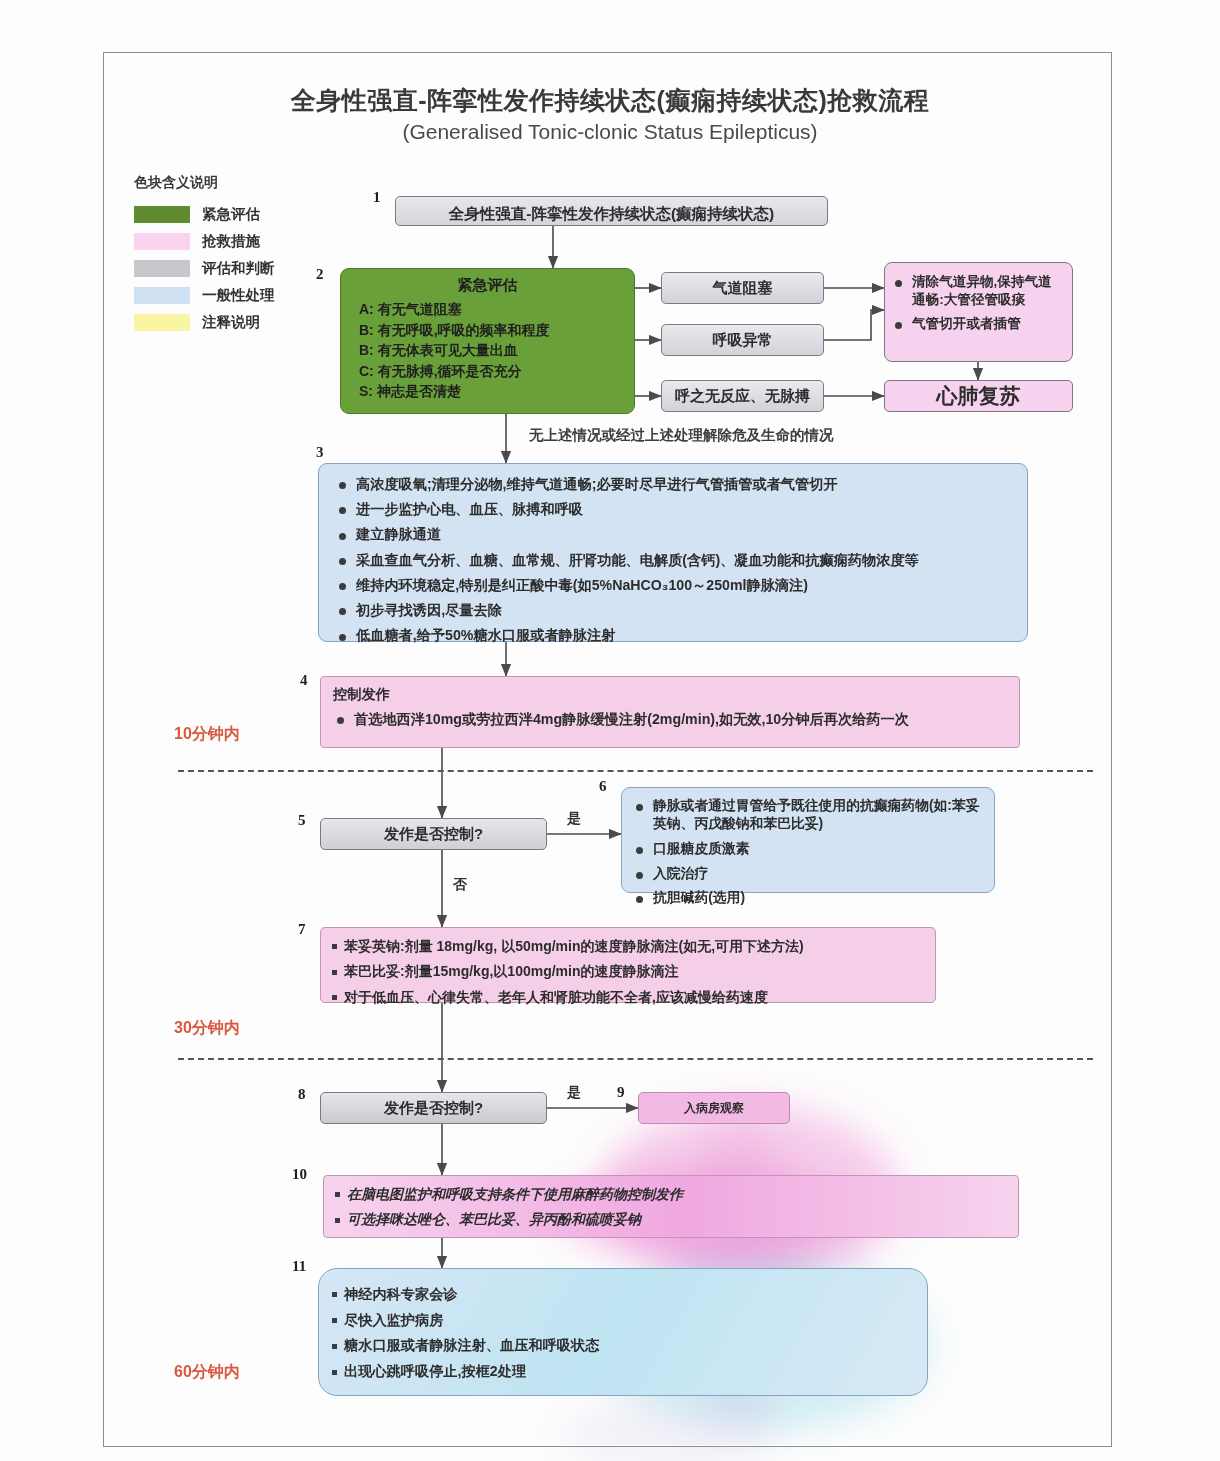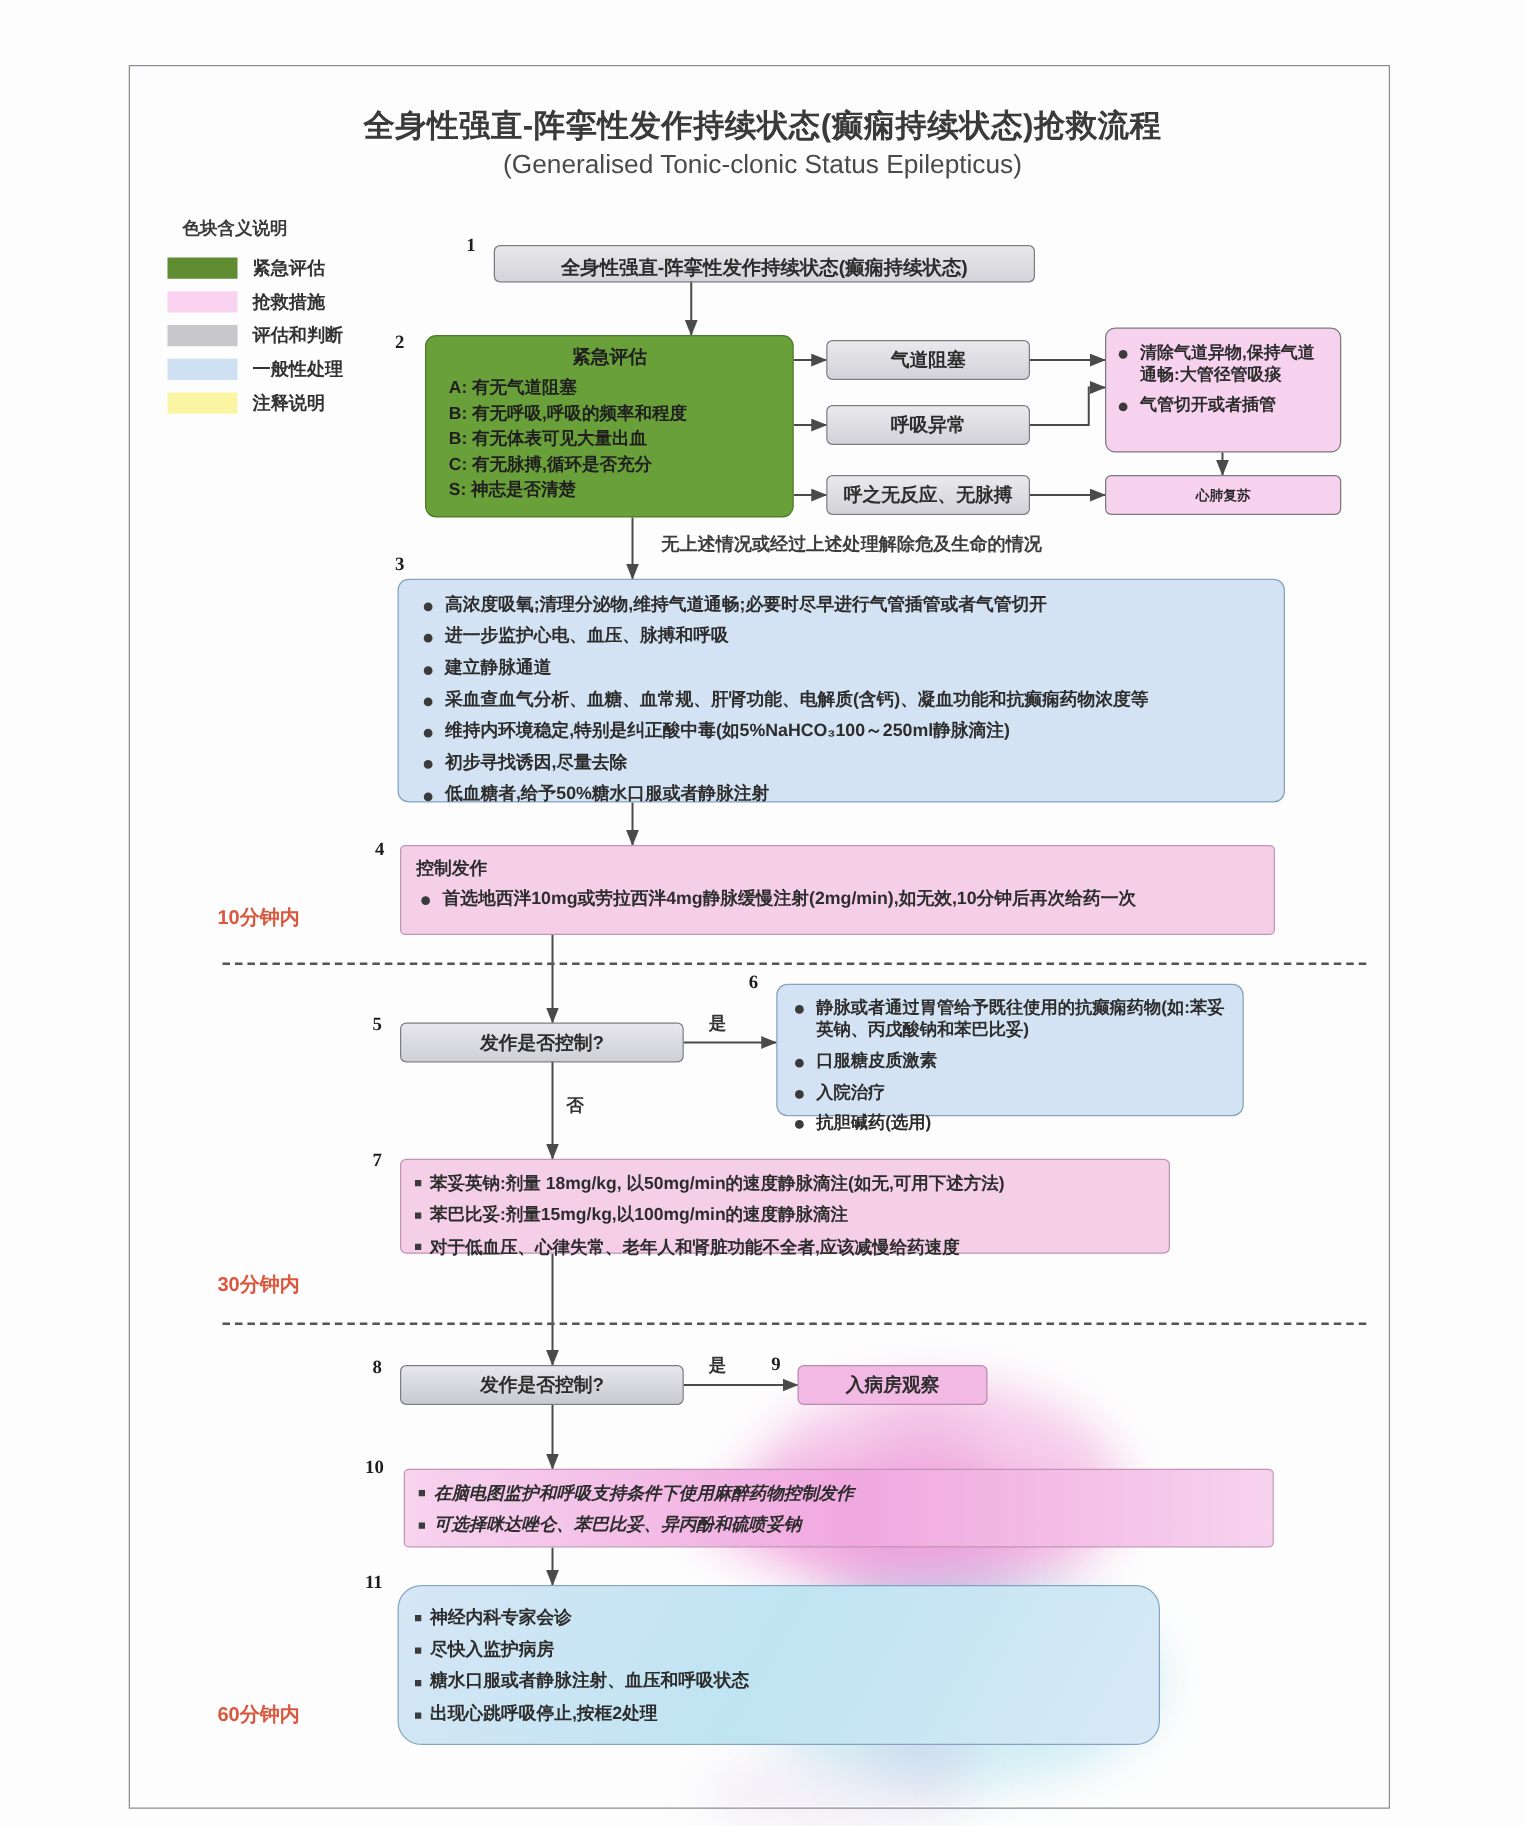--- a/index.html
+++ b/index.html
@@ -38,21 +38,21 @@
   #title-en{
     left:0;top:120px;width:1220px;text-align:center;
     font-family:"Liberation Sans","DejaVu Sans",sans-serif;
     font-size:21px;color:#4a4a4a;
   }
 
   
   #legend{left:134px;top:174px;width:210px;}
   #legend-title{
     font-family:Liberation Serif, serif;
-    font-size:14px;font-weight:bold;color:#3a3a3a;margin-bottom:9px;margin-left:12px;
+    font-size:14px;font-weight:bold;color:#3a3a3a;margin-bottom:9px;
   }
   .legend-row{display:flex;align-items:center;height:27px;}
   .legend-sw{width:56px;height:17px;border:0;margin-right:12px;}
   .legend-lb{
     font-family:"Liberation Sans","DejaVu Sans",sans-serif;
     font-size:14.5px;font-weight:bold;color:#333;
   }
 
   
   .node{
@@ -207,21 +207,21 @@
     <span>呼之无反应、无脉搏</span>
   </div>
 
   <div class="node" style="left:884px;top:262px;width:189px;height:100px;background:#f7d2ee;border-radius:8px;padding:10px 9px 0 6px;font-size:13.6px;">
     <ul class="bl">
       <li>清除气道异物,保持气道通畅:大管径管吸痰</li>
       <li>气管切开或者插管</li>
     </ul>
   </div>
 
-  <div class="node ctr" style="left:884px;top:380px;width:189px;height:32px;background:#f7d2ee;font-size:11px;">
+  <div class="node ctr" style="left:884px;top:380px;width:189px;height:32px;background:#f7d2ee;font-size:21px;">
     <span>心肺复苏</span>
   </div>
 
   <div class="annot" style="left:529px;top:426px;">无上述情况或经过上述处理解除危及生命的情况</div>
 
   <div class="num" style="left:316px;top:444px;">3</div>
   <div class="node" id="n3" style="left:318px;top:463px;width:710px;height:179px;background:#d3e3f3;border:1.4px solid #86a4c0;border-radius:9px;padding:11px 14px 0 16px;font-size:14.2px;">
     <ul class="bl">
       <li>高浓度吸氧;清理分泌物,维持气道通畅;必要时尽早进行气管插管或者气管切开</li>
       <li>进一步监护心电、血压、脉搏和呼吸</li>
@@ -273,21 +273,21 @@
   <div class="timelab" style="left:174px;top:1018px;text-align:right;">30分钟内</div>
   <div style="position:absolute;left:178px;top:1058px;width:915px;border-top:2px dashed #555;"></div>
 
   <div class="num" style="left:298px;top:1086px;">8</div>
   <div class="node ctr" id="n8" style="left:320px;top:1092px;width:227px;height:32px;background:linear-gradient(180deg,#e6e6ec 0%,#c9c9d0 100%);font-size:15px;">
     <span>发作是否控制?</span>
   </div>
   <div class="edge-lab" style="left:567px;top:1084px;">是</div>
 
   <div class="num" style="left:617px;top:1084px;">9</div>
-  <div class="node ctr" id="n9" style="left:638px;top:1092px;width:152px;height:32px;background:#f2b9e4;border:1.4px solid #b98cb0;font-size:15px;">
+  <div class="node ctr" id="n9" style="left:638px;top:1092px;width:152px;height:32px;background:#f2b9e4;border:1.4px solid #b98cb0;font-size:12px;">
     <span>入病房观察</span>
   </div>
 
   <div class="num" style="left:292px;top:1166px;">10</div>
   <div class="node" id="n10" style="left:323px;top:1175px;width:696px;height:63px;background:linear-gradient(90deg,#f7d3ee 0%,#f0a8e0 52%,#f7d3ee 100%);border:1.4px solid #c195b4;border-radius:4px;padding:9px 10px 0 10px;font-size:14px;font-style:italic;">
     <ul class="sq">
       <li>在脑电图监护和呼吸支持条件下使用麻醉药物控制发作</li>
       <li>可选择咪达唑仑、苯巴比妥、异丙酚和硫喷妥钠</li>
     </ul>
   </div>

